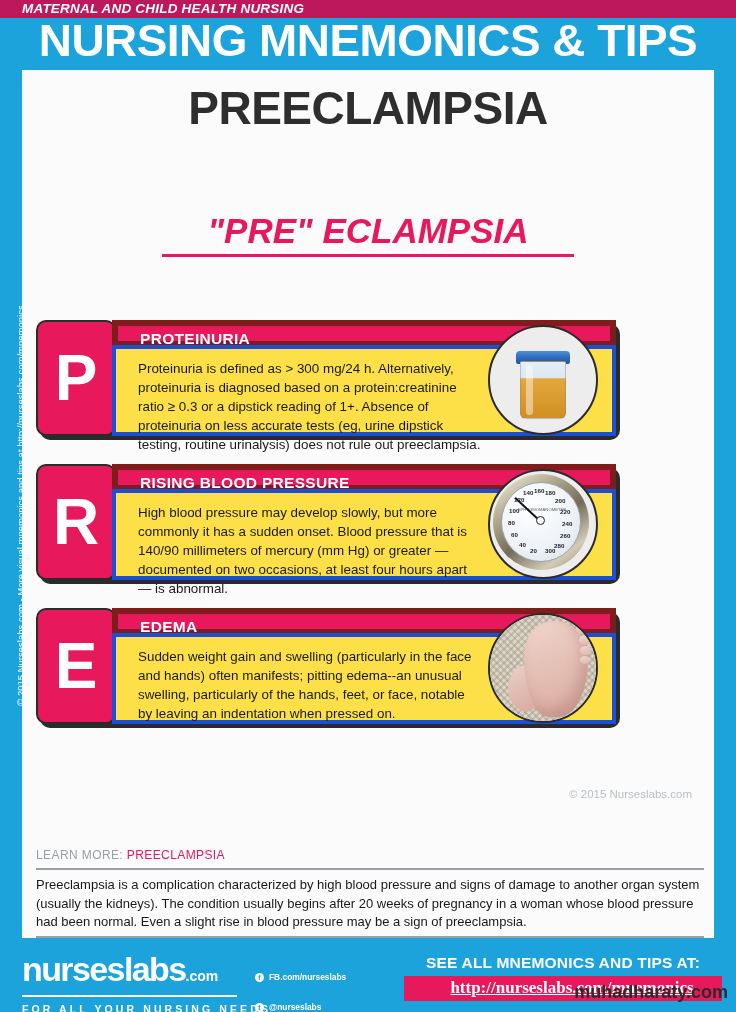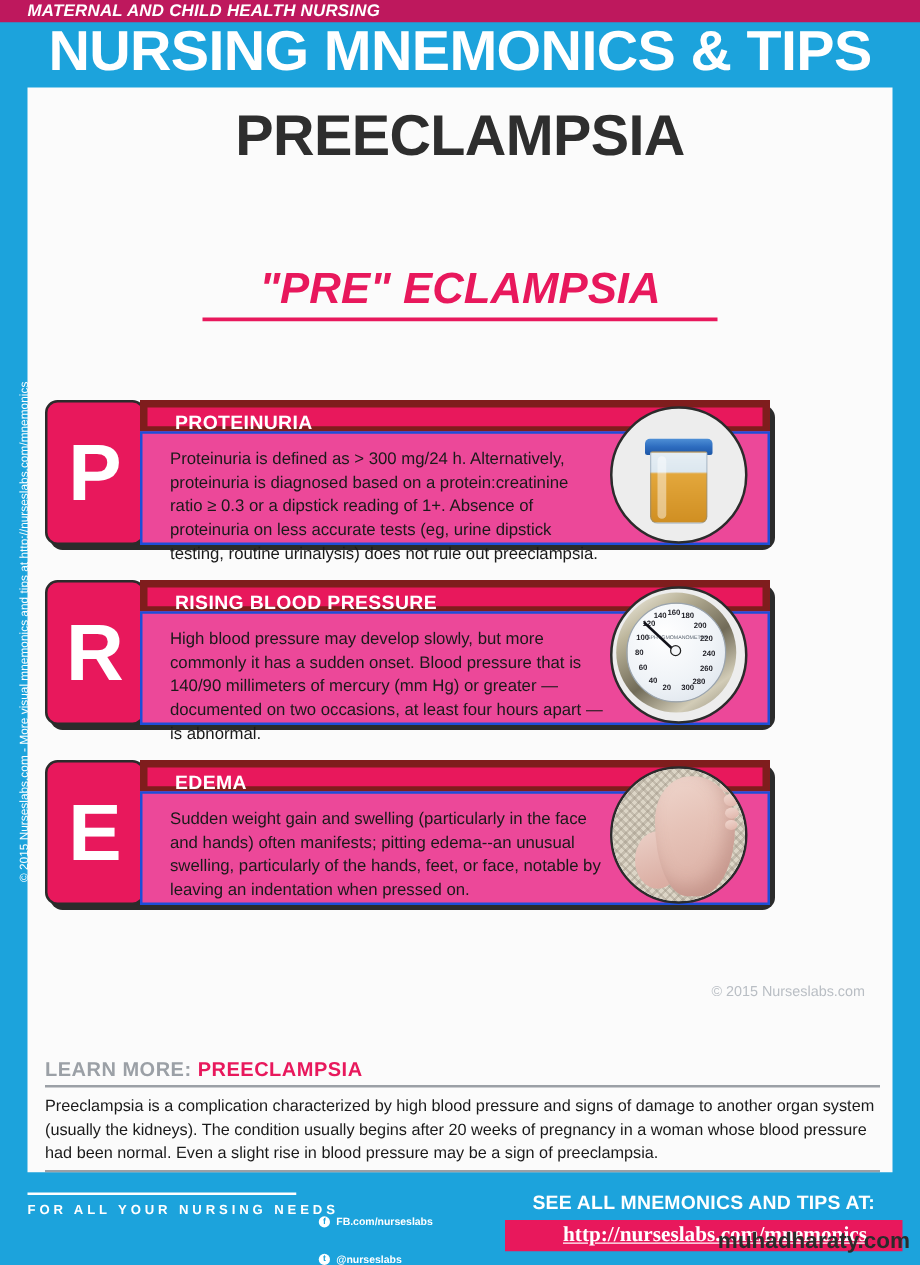--- a/index.html
+++ b/index.html
@@ -172,22 +172,22 @@
     font-size: 15.5px;
     font-weight: bold;
     color: #ffffff;
     letter-spacing: 0.3px;
     font-family: "Liberation Sans", sans-serif;
   }
   .card-body {
     position: absolute;
     left: 76px; top: 25px;
     width: 504px;
-    background: #ec4899;
-    border: 2px solid #1d4ed8;
+    background: #fde047;
+    border: 4px solid #1d4ed8;
     box-sizing: border-box;
   }
   .card-text {
     padding: 10px 130px 12px 22px;
     font-size: 13.4px;
     line-height: 19px;
     color: #1A1A1A;
     font-family: "Liberation Sans", sans-serif;
   }
 
@@ -313,22 +313,22 @@
   .copyright-small {
     position: absolute;
     right: 22px; top: 718px;
     font-size: 11.5px;
     color: #B9BEC4;
     font-family: "Liberation Sans", sans-serif;
   }
   .learn-more {
     position: absolute;
     left: 14px; top: 778px;
-    font-size: 16px;
-    font-weight: bold;
+    font-size: 12px;
+    font-weight: normal;
     letter-spacing: 0.4px;
     color: #9BA0A6;
     font-family: "Liberation Sans", sans-serif;
   }
   .learn-more .topic {
     color: #E8185C;
   }
   .learn-rule-top {
     position: absolute;
     left: 14px; top: 798px;
@@ -563,20 +563,21 @@
       <span>LEARN MORE:</span>
       <span class="topic">PREECLAMPSIA</span>
     </div>
     <div class="learn-rule-top"></div>
     <div class="learn-body">Preeclampsia is a complication characterized by high blood pressure and signs of damage to another organ system (usually the kidneys). The condition usually begins after 20 weeks of pregnancy in a woman whose blood pressure had been normal. Even a slight rise in blood pressure may be a sign of preeclampsia.</div>
     <div class="learn-rule-bottom"></div>
   </div>
 
   <div class="footer">
     <div class="logo-wrap">
+      <div class="logo-text"><span>nurseslabs</span><span class="dotcom">.com</span></div>
       <div class="logo-rule"></div>
       <div class="logo-tag">FOR ALL YOUR NURSING NEEDS</div>
     </div>
 
     <div class="social">
       <div class="social-row">
         <span class="social-dot">f</span>
         <span class="social-label">FB.com/nurseslabs</span>
       </div>
       <div class="social-row">

